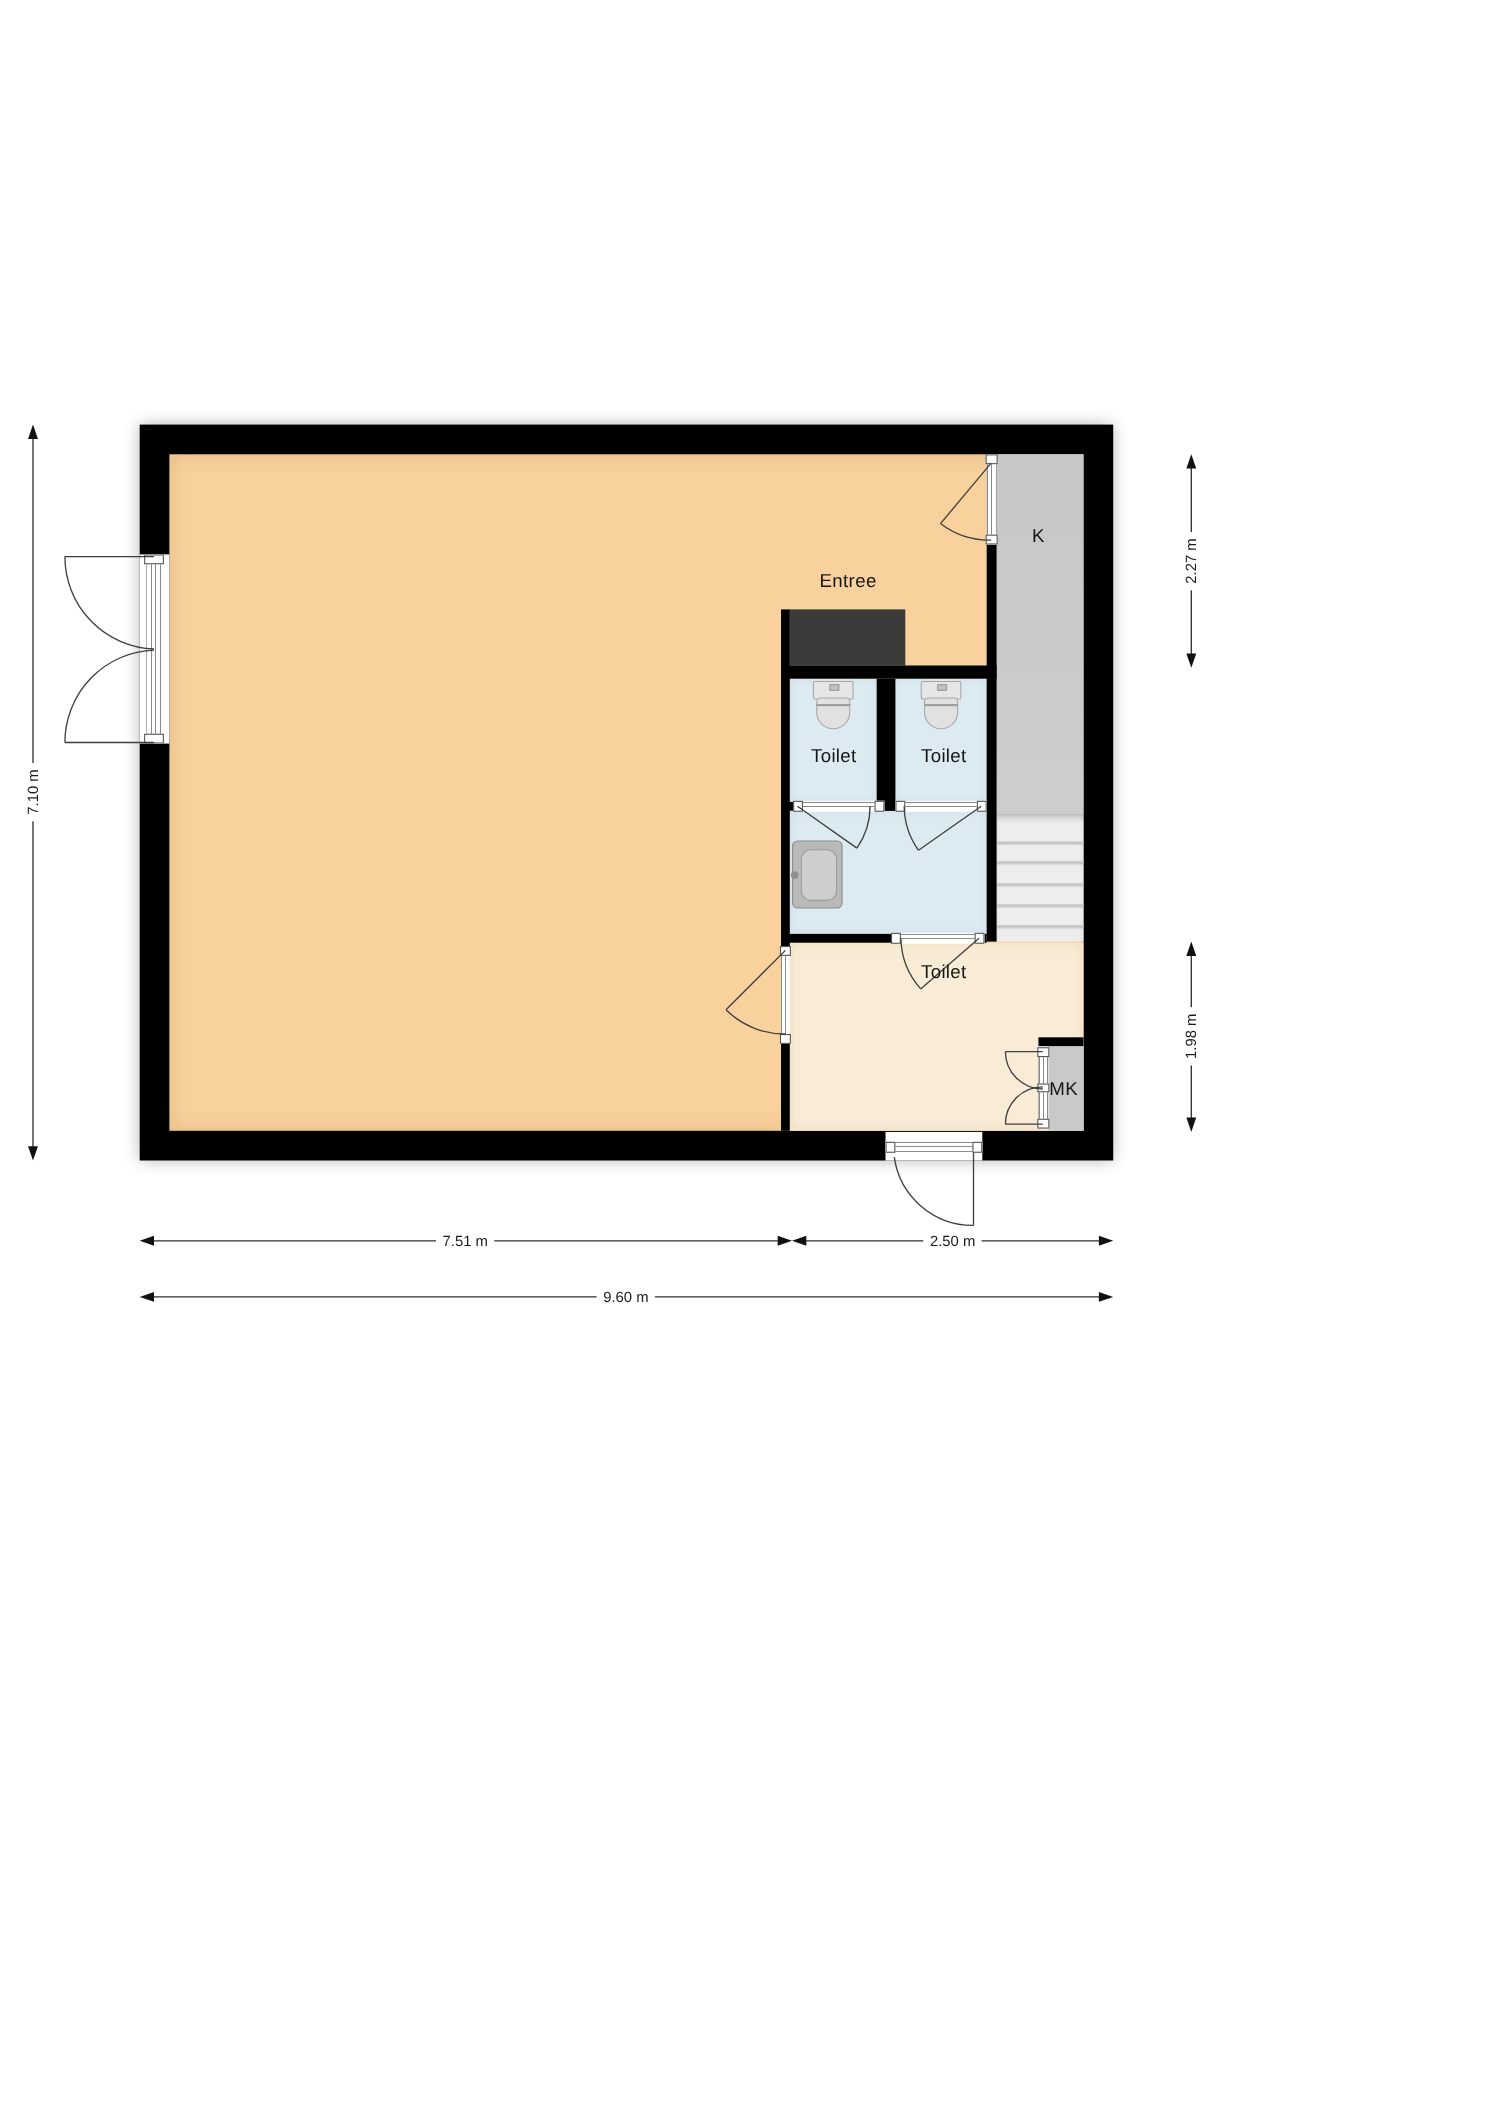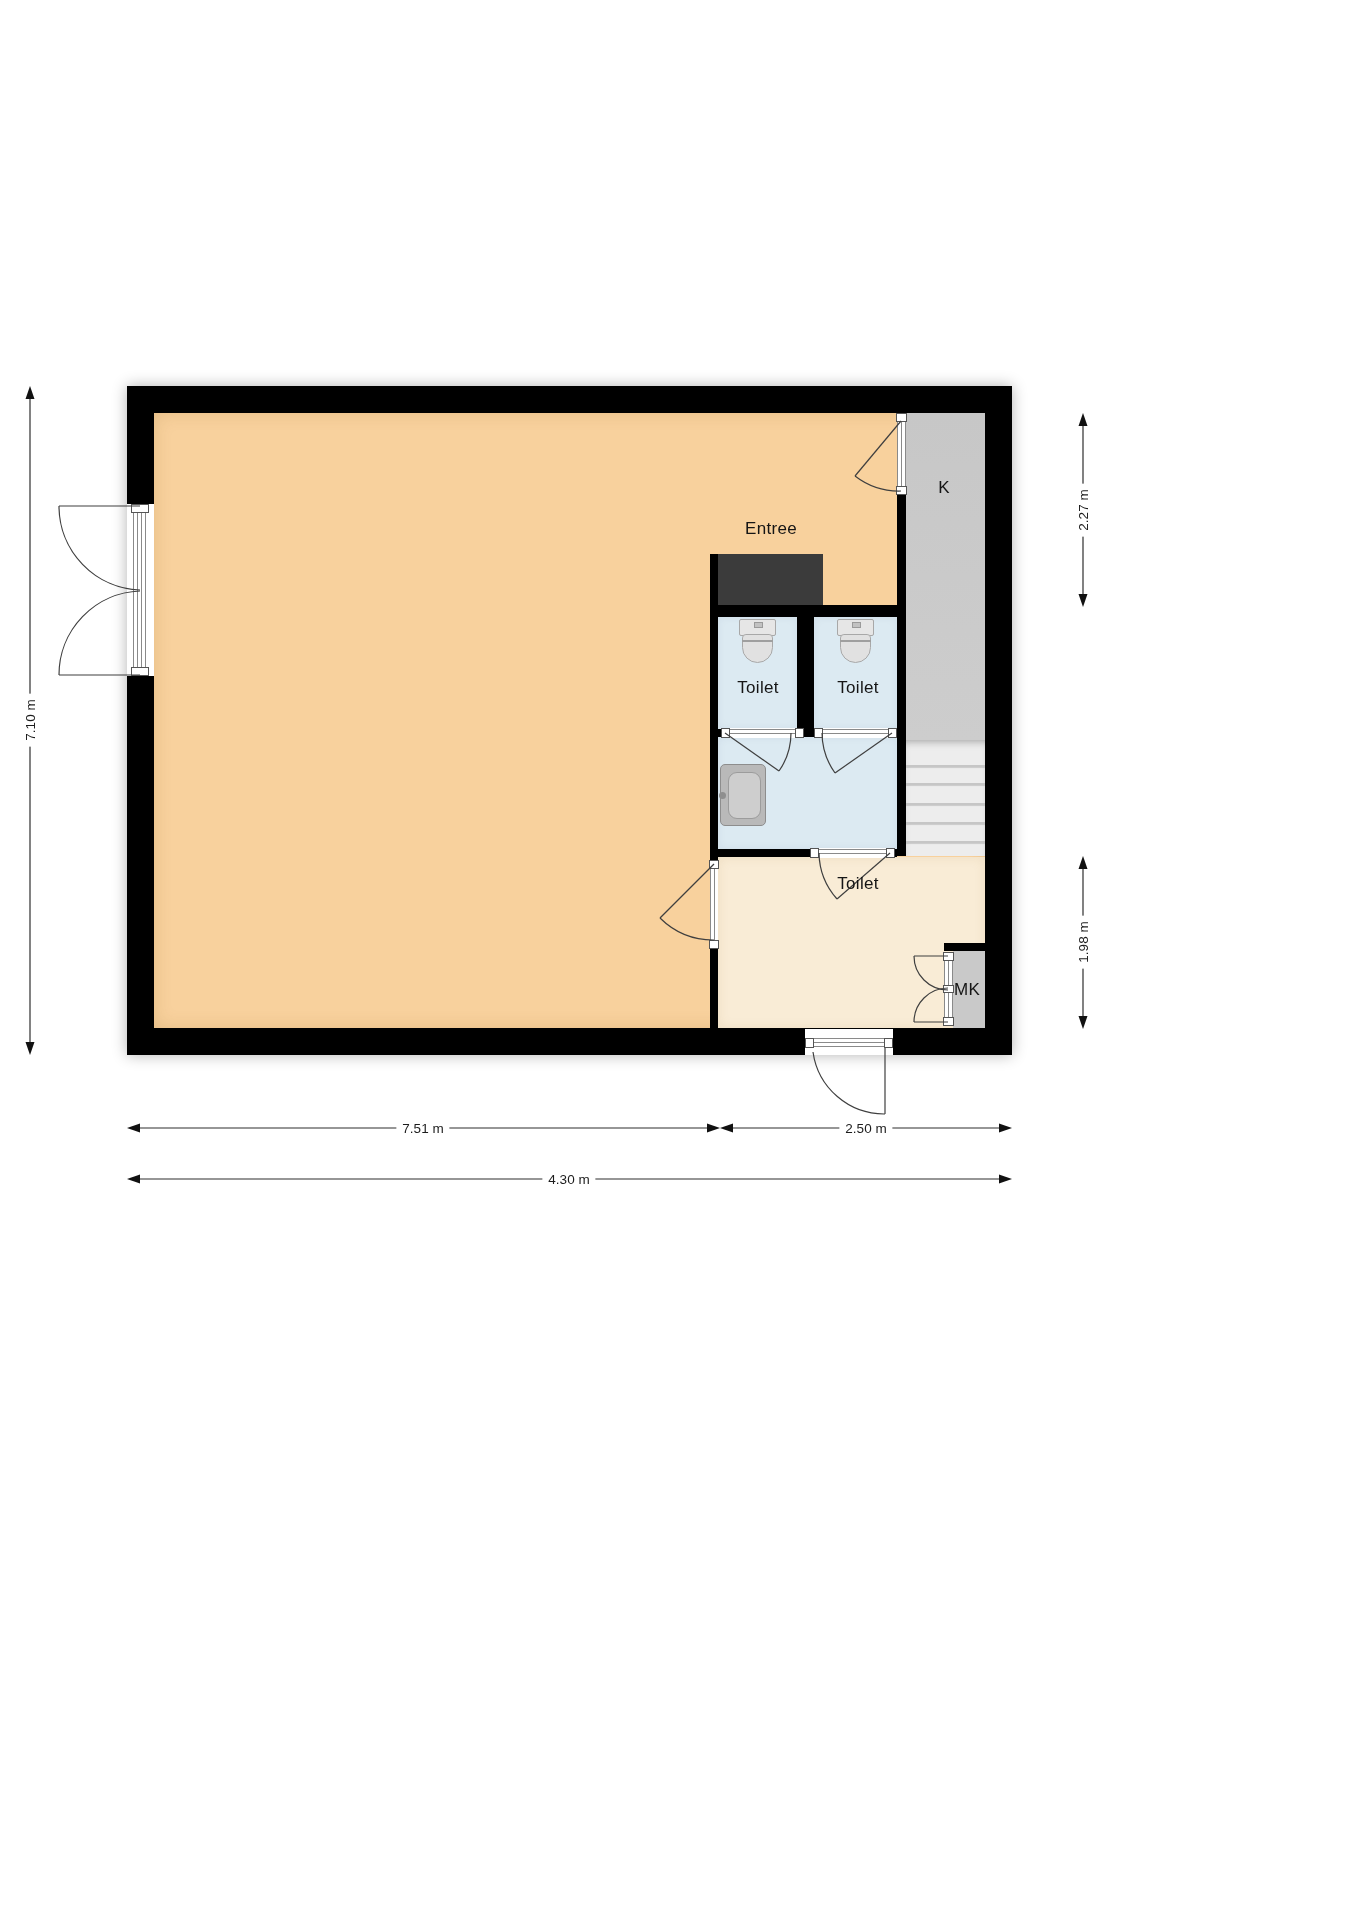--- a/index.html
+++ b/index.html
@@ -193,14 +193,14 @@
   <div class="abs rlabel" style="left:858px;top:688px">Toilet</div>
   <div class="abs rlabel" style="left:858px;top:884px">Toilet</div>
   <div class="abs rlabel" style="left:944px;top:488px">K</div>
   <div class="abs rlabel" style="left:967px;top:990px">MK</div>
 
   <div class="abs dlabel vert" style="left:30px;top:720px">7.10 m</div>
   <div class="abs dlabel vert" style="left:1083px;top:510px">2.27 m</div>
   <div class="abs dlabel vert" style="left:1083px;top:942px">1.98 m</div>
   <div class="abs dlabel" style="left:423px;top:1128px">7.51 m</div>
   <div class="abs dlabel" style="left:866px;top:1128px">2.50 m</div>
-  <div class="abs dlabel" style="left:569px;top:1179px">4.30 m</div>
+  <div class="abs dlabel" style="left:569px;top:1179px">9.60 m</div>
 </div>
 
 </body></html>

